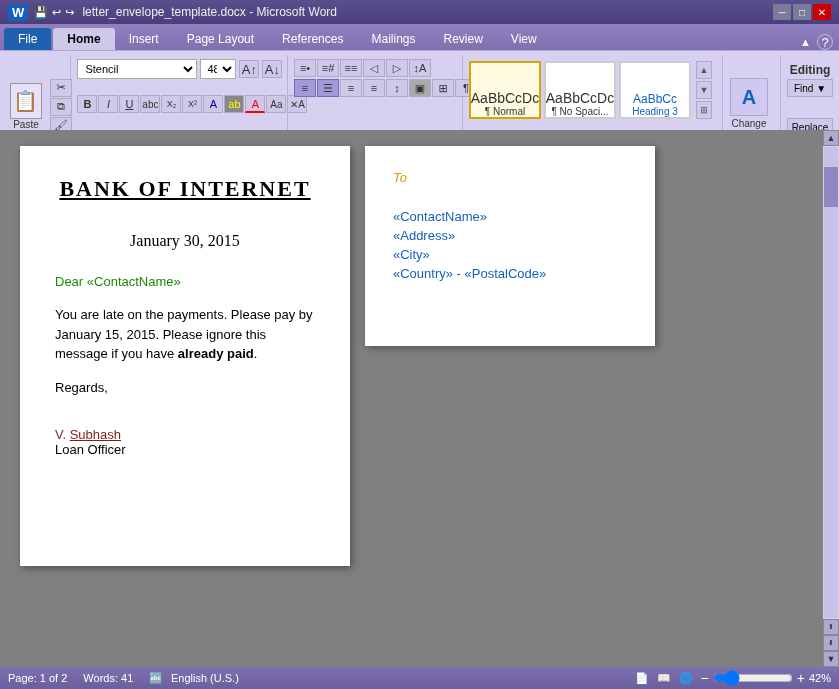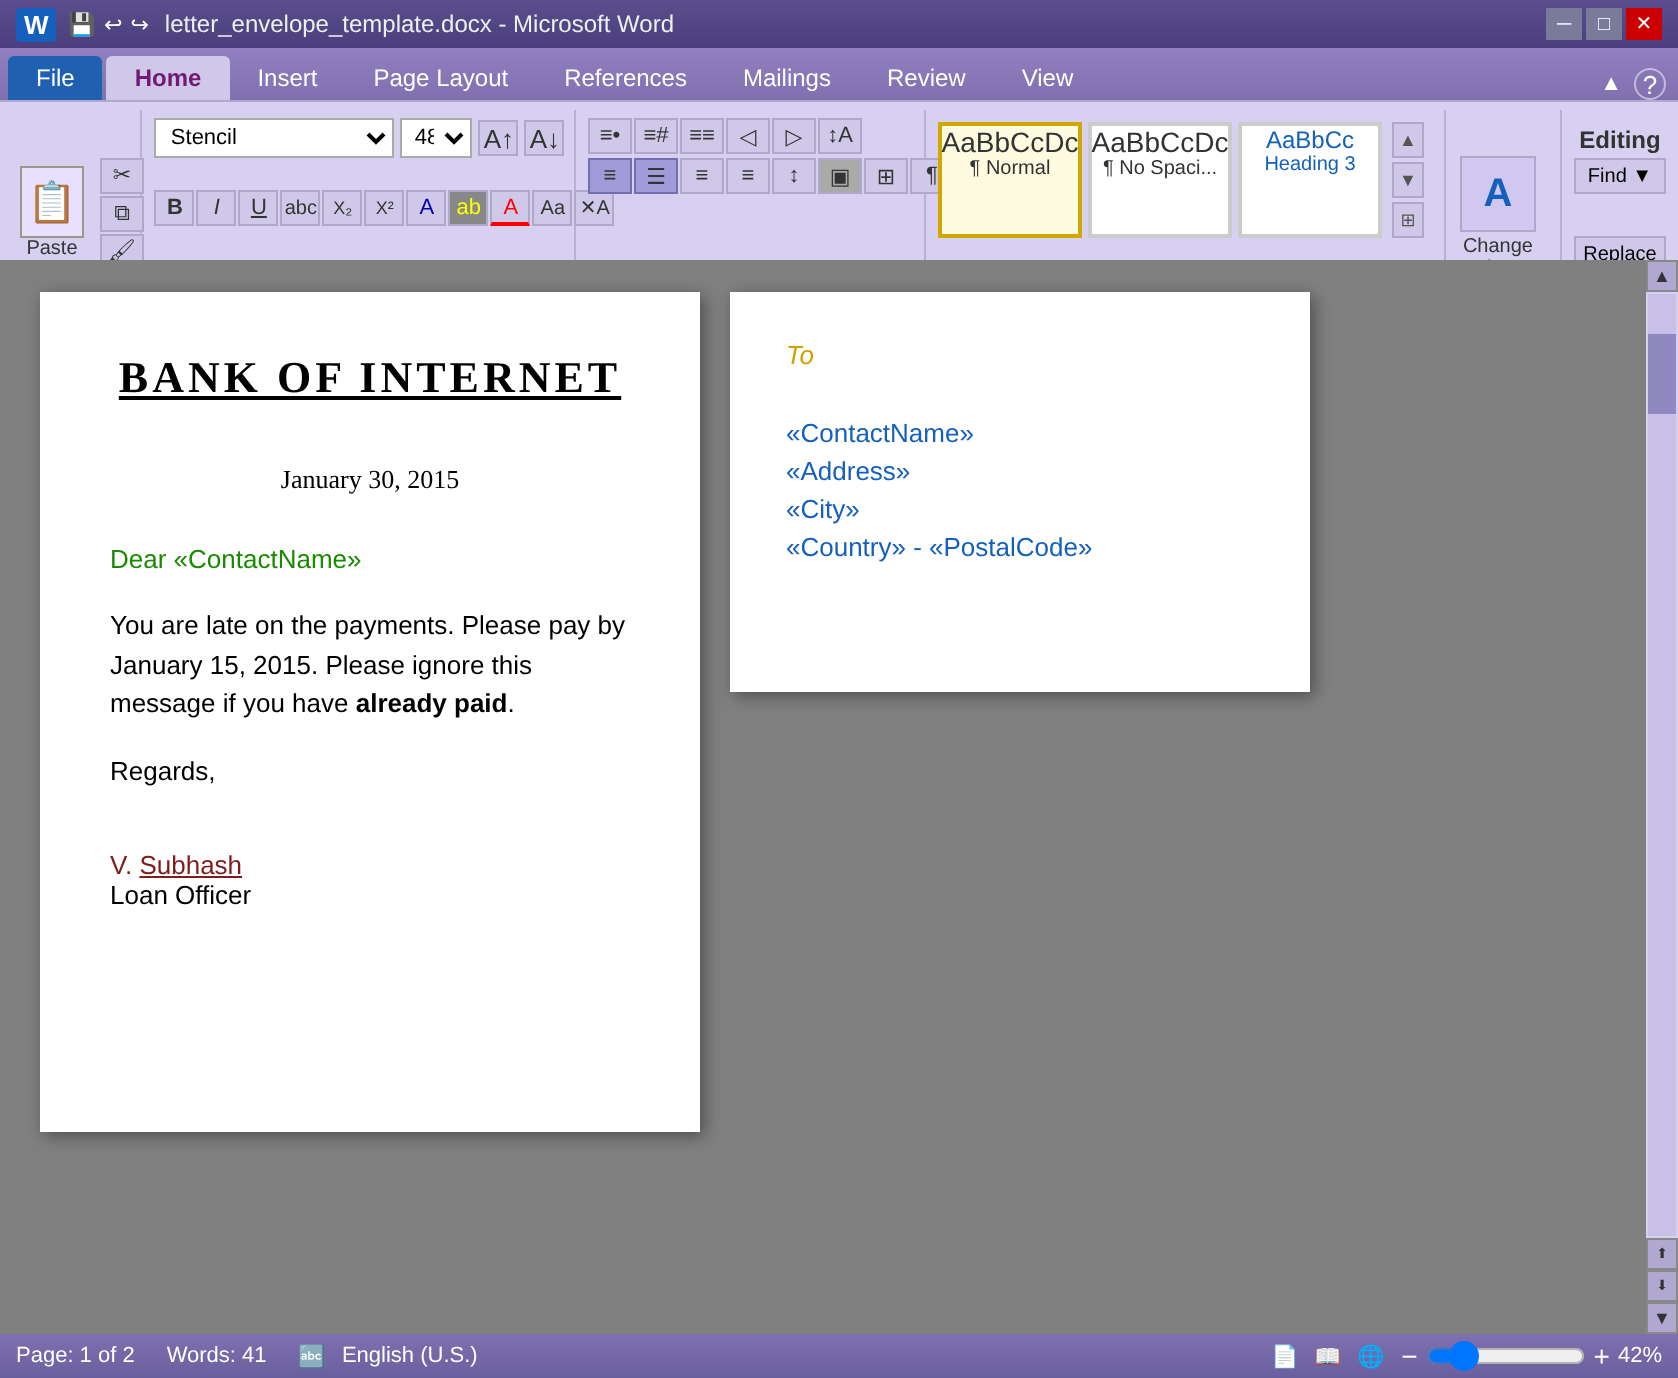--- a/index.html
+++ b/index.html
@@ -46,21 +46,21 @@
       padding: 3px 14px;
       font-size: 12px;
       color: white;
       cursor: pointer;
       height: 22px;
       display: flex; align-items: center;
       border-radius: 3px 3px 0 0;
     }
     .ribbon-tab.active {
       background: #d0c8e8;
-      color: #701a75;
+      color: #000000;
       font-weight: bold;
     }
     .ribbon-tab.file {
       background: #2060b0;
       color: white;
       border-radius: 3px 3px 0 0;
       margin-right: 2px;
     }
     .ribbon-content {
       background: #d8d0f0;
@@ -143,21 +143,21 @@
       background: #d0c8e8; border: 1px solid #b0a8c8;
       font-size: 11px; cursor: pointer; display: flex;
       align-items: center; justify-content: center; color: #333;
     }
     .para-btn.active { background: #a09ad8; border-color: #7070b0; }
 
     
     .styles-group { min-width: 260px; }
     .style-card {
       display: flex; flex-direction: column; align-items: center;
-      justify-content: flex-start;
+      justify-content: flex-end;
       width: 72px; height: 58px;
       border: 2px solid #d0a800;
       background: white; cursor: pointer; font-size: 11px;
     }
     .style-card.active { border-color: #d0a800; background: #fffbe0; }
     .style-card-normal { font-size: 14px; color: #333; }
     .style-card-nospace { font-size: 14px; color: #333; }
     .style-card-heading { font-size: 12px; color: #1560bd; }
     .styles-arrow {
       display: flex; flex-direction: column; justify-content: center;
@@ -226,21 +226,21 @@
       font-weight: 900;
       letter-spacing: 2px;
       text-transform: uppercase;
       text-decoration: underline;
       color: #000;
       margin-bottom: 30px;
       text-align: center;
     }
     .letter-date {
       font-family: 'Georgia', serif;
-      font-size: 13px;
+      font-size: 16px;
       color: #000;
       margin-bottom: 24px;
       text-align: center;
     }
     .letter-salutation {
       font-size: 13px;
       color: #1a8a00;
       margin-bottom: 16px;
     }
     .letter-salutation span { color: #1a8a00; }

